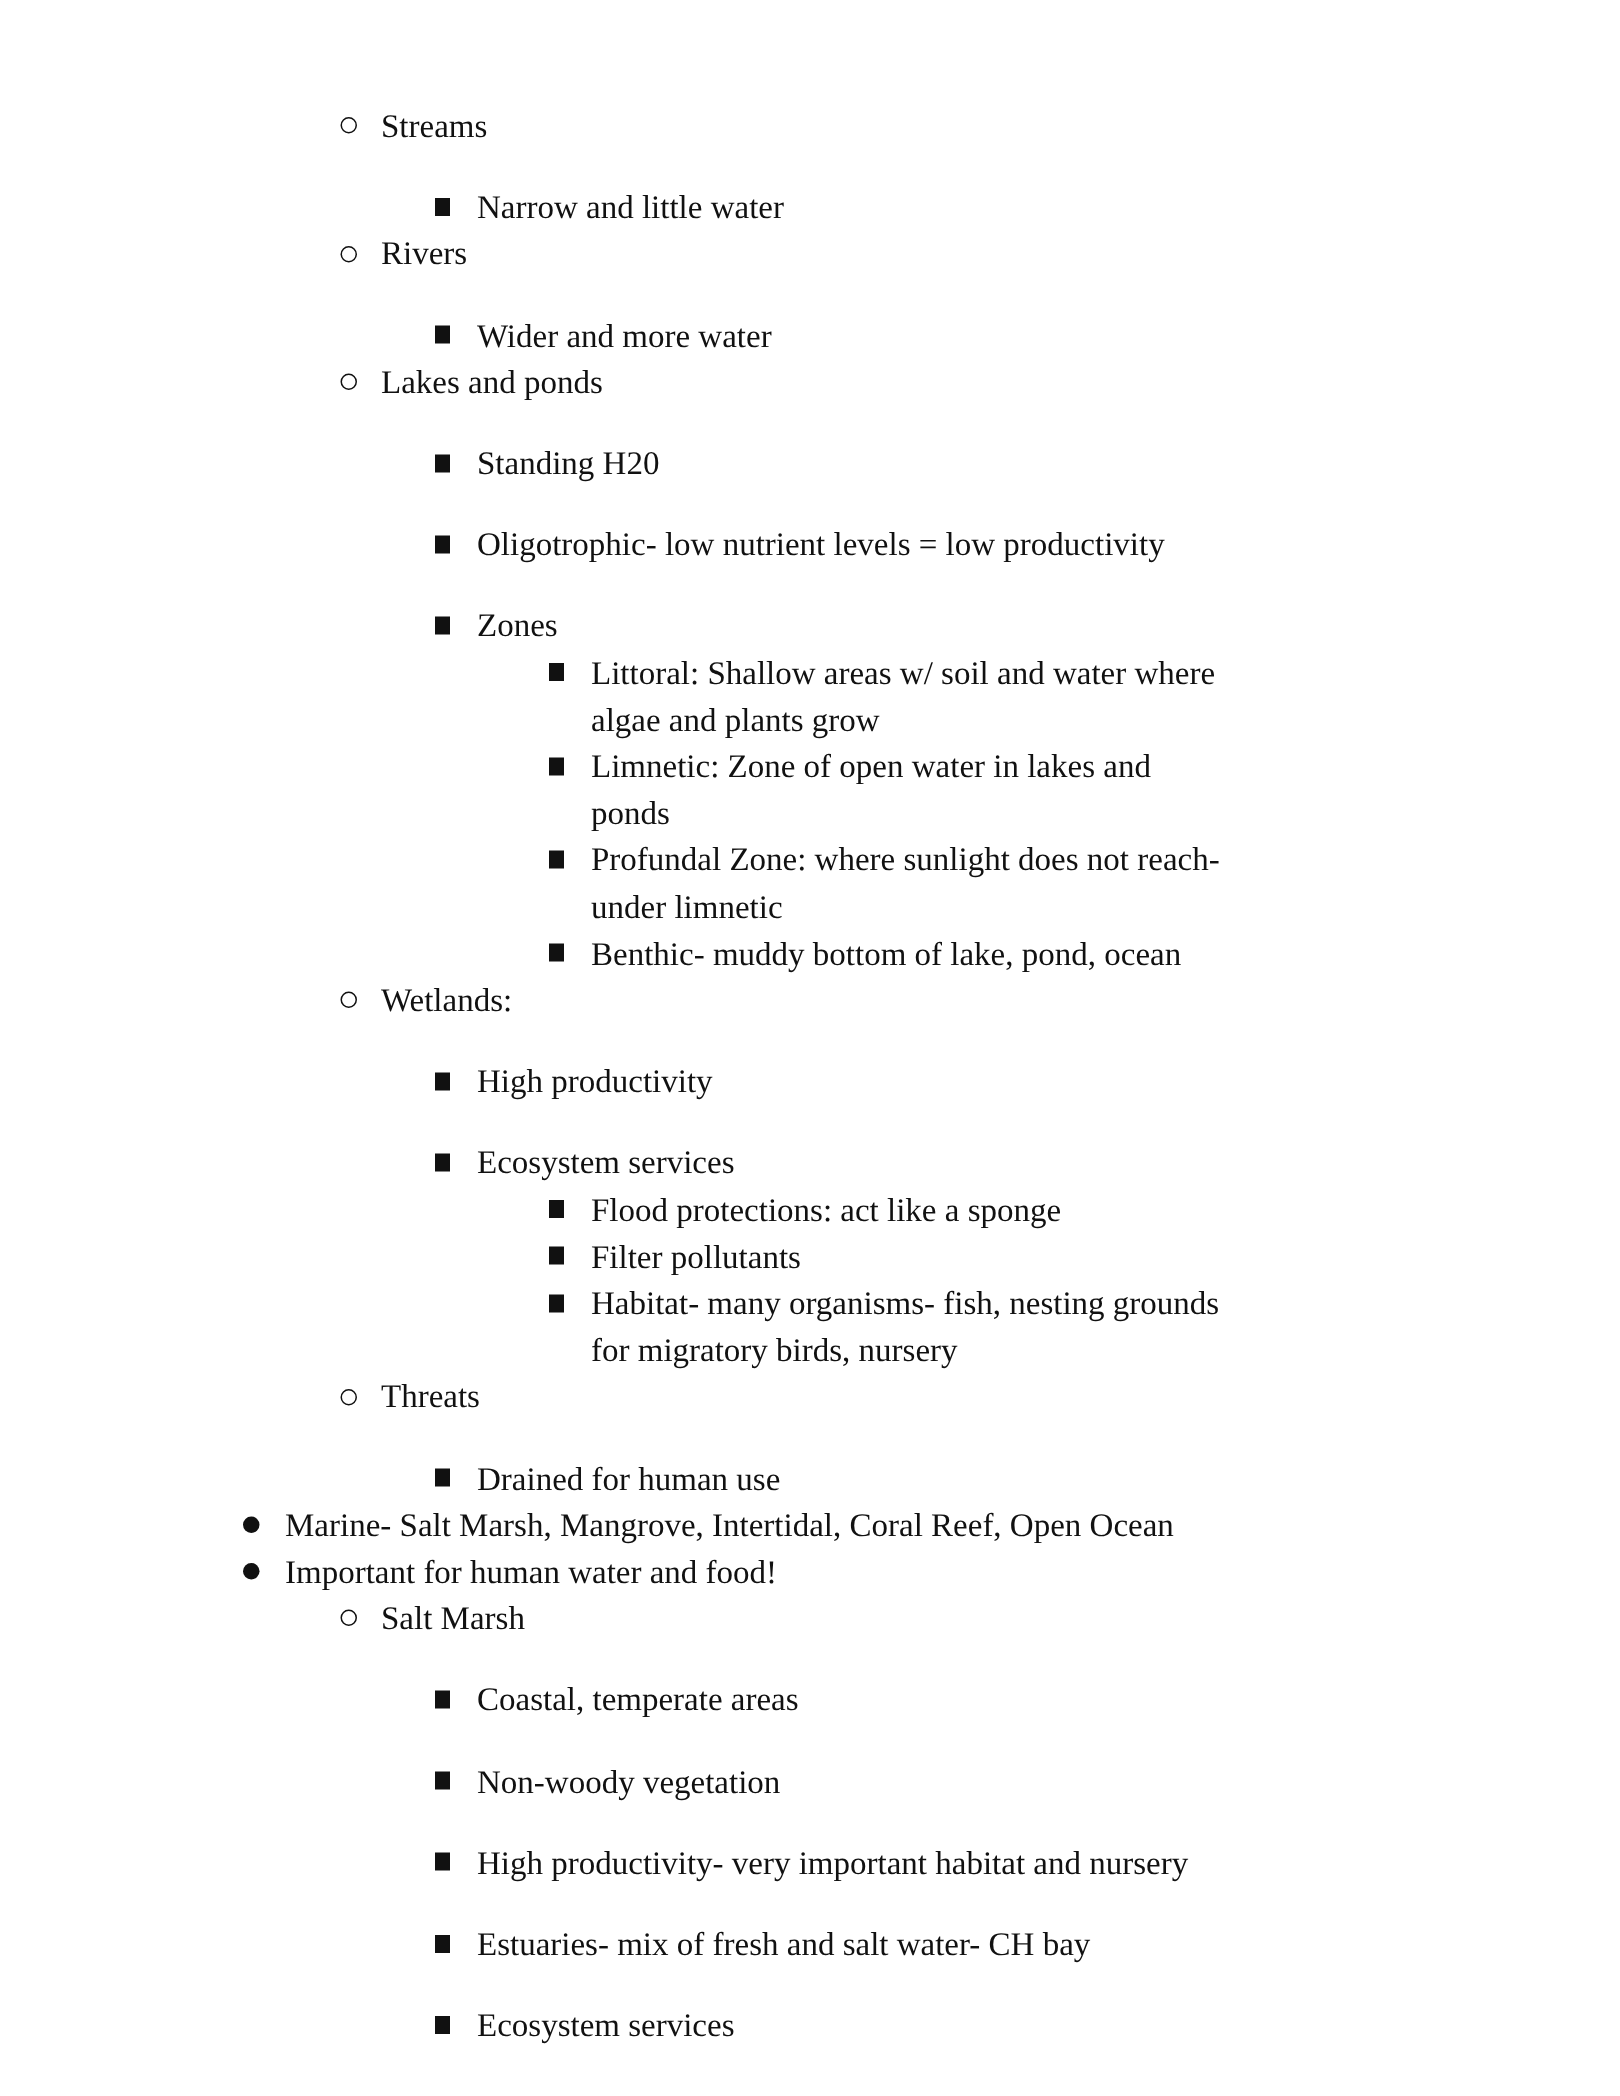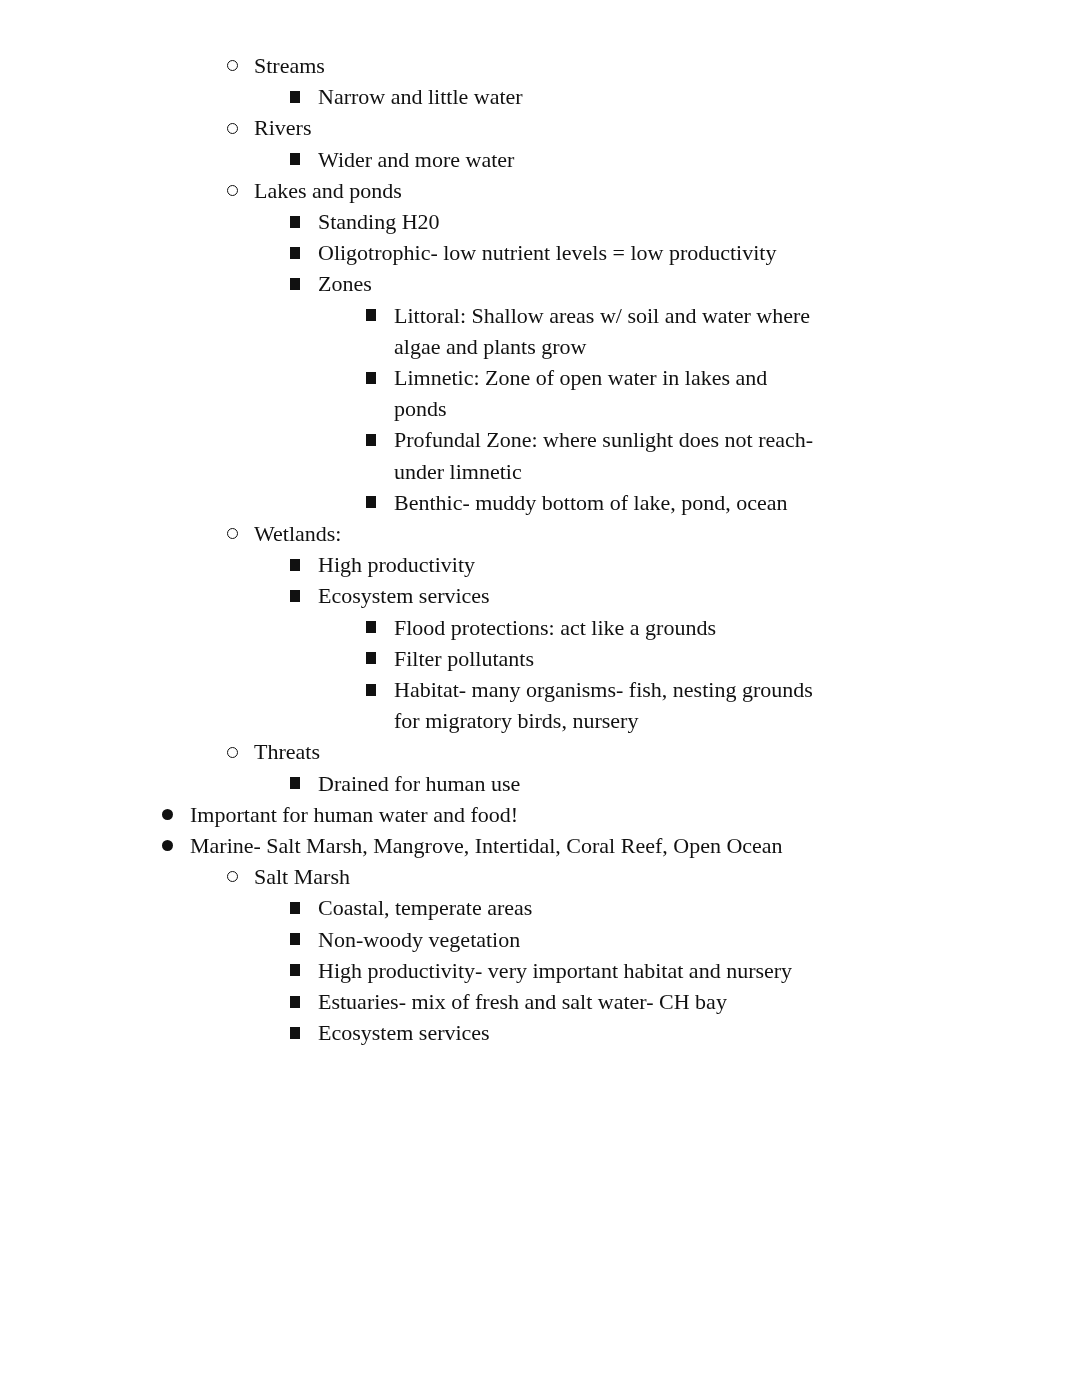--- a/index.html
+++ b/index.html
@@ -10,35 +10,35 @@
   body {
     width: 1080px;
     height: 1397px;
     overflow: hidden;
     font-family: "Liberation Serif", "DejaVu Serif", serif;
   }
   .doc {
     position: relative;
     width: 946px;
     height: 1397px;
-    padding-top: 50px;
+    padding-top: 68px;
     box-sizing: border-box;
     color: #111111;
   }
   .li {
     position: relative;
     font-size: 22px;
     line-height: 31.2px;
     padding-right: 127px;
     box-sizing: border-box;
   }
   
   .li.lvl1 { padding-left: 190px; }
   .li.lvl2 { padding-left: 254px; }
-  .li.lvl3 { padding-left: 318px; }
+  .li.lvl3 { padding-left: 318px; margin-top: 23px; }
   .li.lvl4 { padding-left: 381px; margin-left: 13px; }
   
   .li.lvl1 .bullet { left: 162px; }
   .li.lvl2 .bullet { left: 227px; }
   .li.lvl3 .bullet { left: 290px; }
   .li.lvl4 .bullet { left: 353px; }
   .bullet {
     position: absolute;
     top: 0;
     height: 31.2px;
@@ -155,21 +155,21 @@
     <div class="li lvl3">
     <span class="bullet">
         <span class="shape shape-square"></span>
       </span>
     <span class="txt">Ecosystem services</span>
   </div>
     <div class="li lvl4">
     <span class="bullet">
         <span class="shape shape-square"></span>
       </span>
-    <span class="txt">Flood protections: act like a grounds</span>
+    <span class="txt">Flood protections: act like a sponge</span>
   </div>
     <div class="li lvl4">
     <span class="bullet">
         <span class="shape shape-square"></span>
       </span>
     <span class="txt">Filter pollutants</span>
   </div>
     <div class="li lvl4">
     <span class="bullet">
         <span class="shape shape-square"></span>
@@ -185,27 +185,27 @@
     <div class="li lvl3">
     <span class="bullet">
         <span class="shape shape-square"></span>
       </span>
     <span class="txt">Drained for human use</span>
   </div>
     <div class="li lvl1">
     <span class="bullet">
         <span class="shape shape-disc"></span>
       </span>
+    <span class="txt">Marine- Salt Marsh, Mangrove, Intertidal, Coral Reef, Open Ocean</span>
+  </div>
+    <div class="li lvl1">
+    <span class="bullet">
+        <span class="shape shape-disc"></span>
+      </span>
     <span class="txt">Important for human water and food!</span>
-  </div>
-    <div class="li lvl1">
-    <span class="bullet">
-        <span class="shape shape-disc"></span>
-      </span>
-    <span class="txt">Marine- Salt Marsh, Mangrove, Intertidal, Coral Reef, Open Ocean</span>
   </div>
     <div class="li lvl2">
     <span class="bullet">
         <span class="shape shape-circle"></span>
       </span>
     <span class="txt">Salt Marsh</span>
   </div>
     <div class="li lvl3">
     <span class="bullet">
         <span class="shape shape-square"></span>

